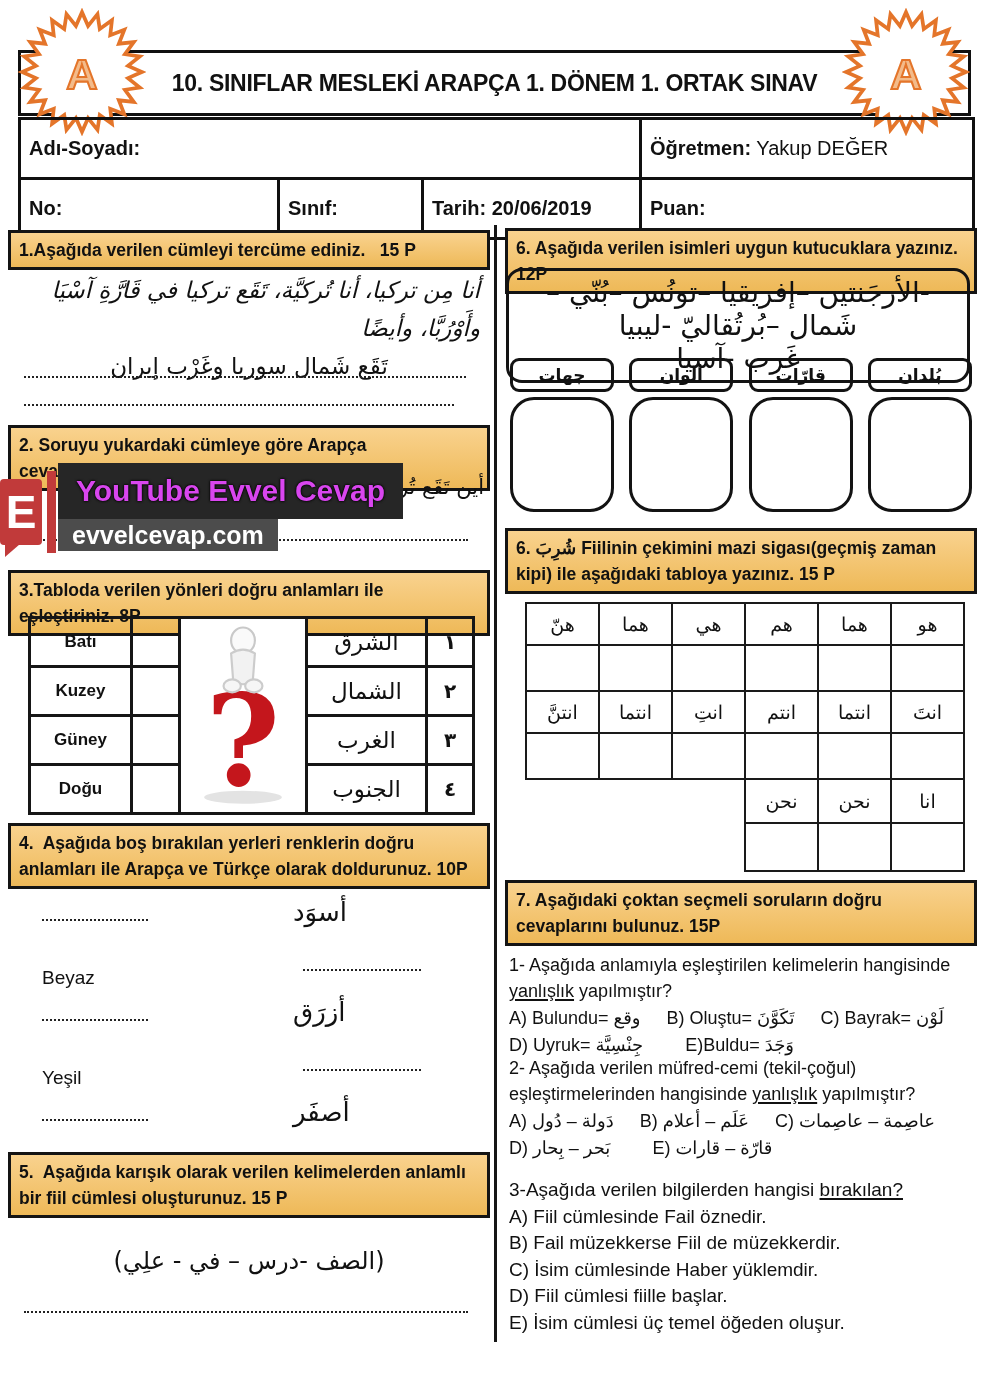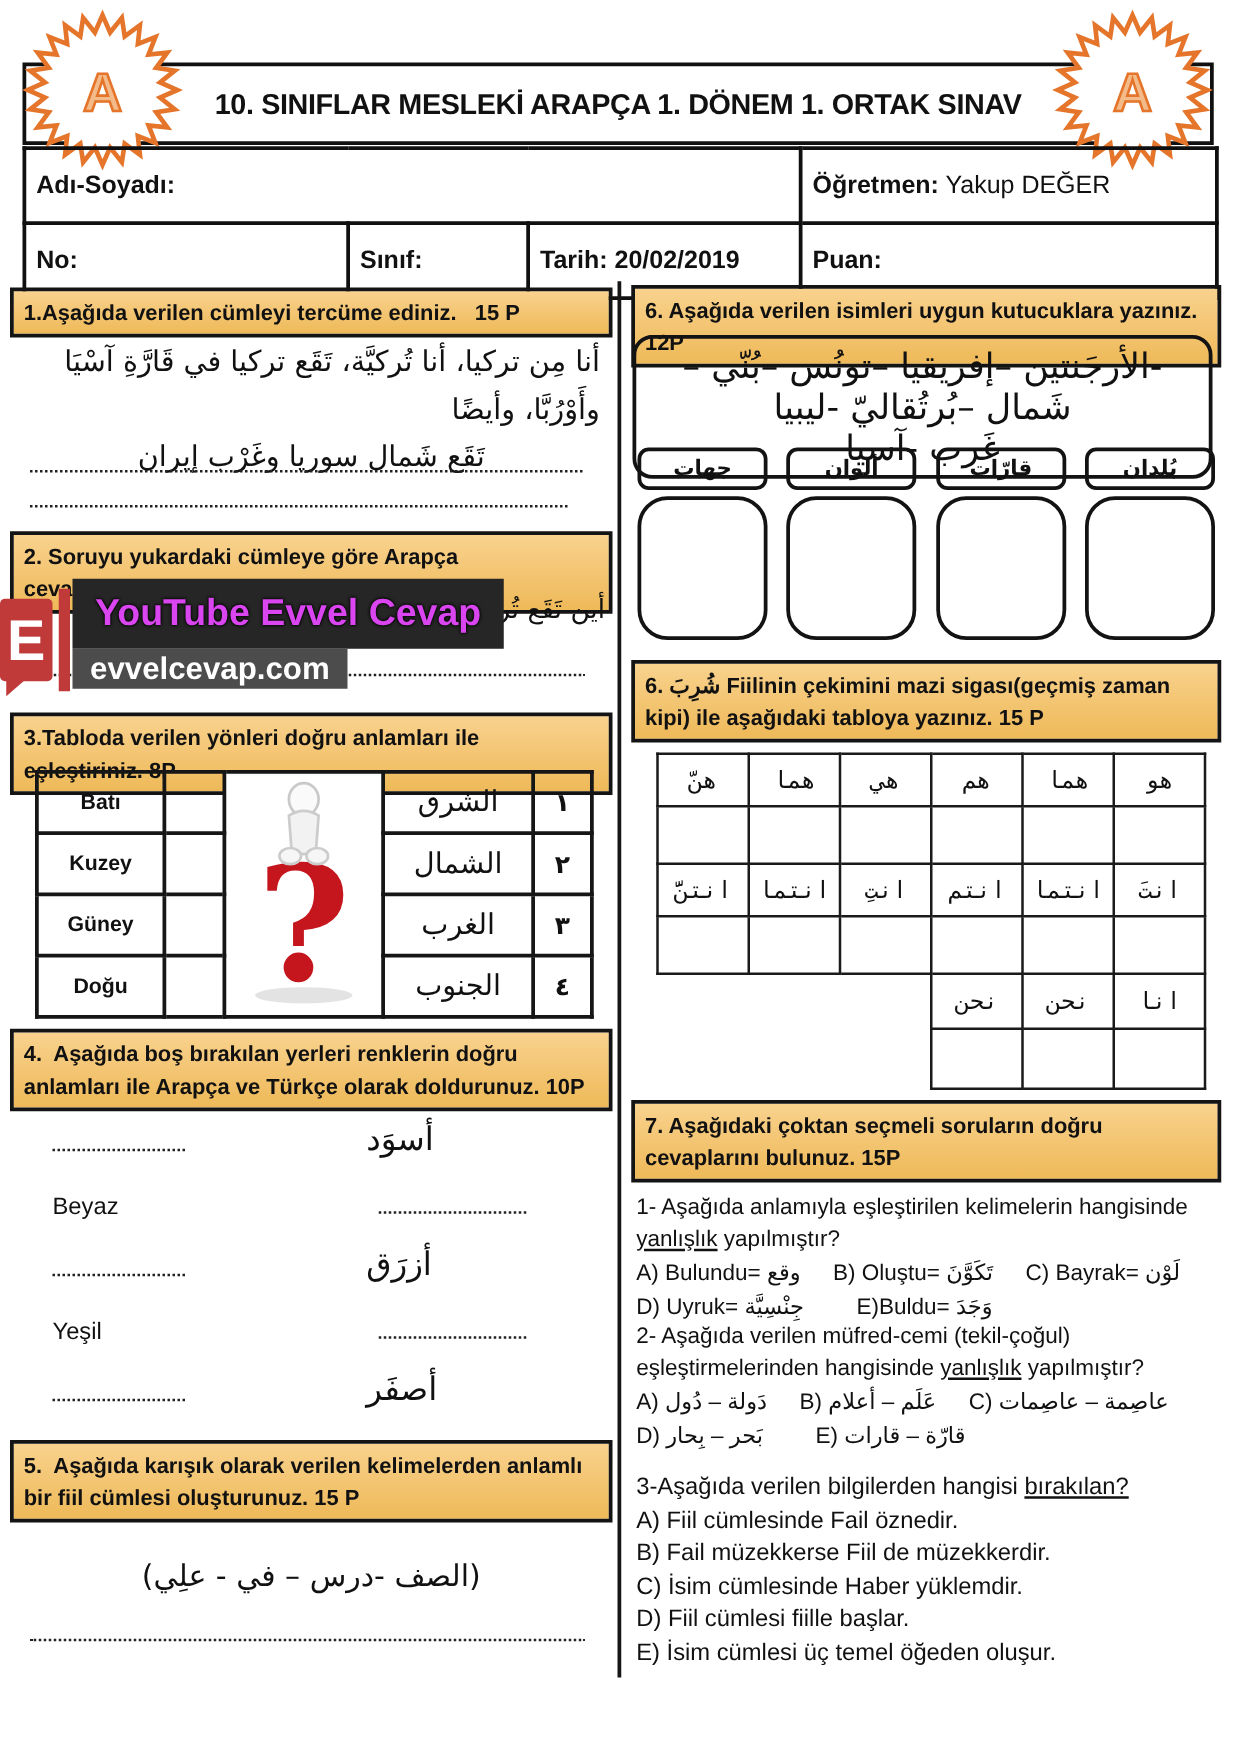--- a/index.html
+++ b/index.html
@@ -22,21 +22,21 @@
   .col{position:absolute;top:225px;}
   .col-left{left:8px;width:482px;height:1140px;}
   .col-right{left:505px;width:472px;height:1140px;}
   .qheader{position:absolute;left:0;width:100%;box-sizing:border-box;
            border:3.5px solid #141414;background:linear-gradient(180deg,#f9d28e,#eeb958);
            font-weight:bold;font-size:17.5px;line-height:26px;padding:4px 8px;white-space:pre-wrap;}
   .arabic{font-family:"DejaVu Sans",sans-serif;direction:rtl;}
   .dots{position:absolute;border-bottom:2.6px dotted #222;height:2px;}
   
   .q1-ar{position:absolute;top:46px;left:10px;width:462px;font-size:23px;line-height:38px;}
-  .q1-l1{}
+  .q1-l1{font-style:italic;}
   .q1-l2{text-align:center;}
   .q2-ar{position:absolute;top:250px;right:6px;font-size:21px;z-index:1;}
   
   .wm{position:absolute;top:238px;left:-8px;width:420px;height:95px;z-index:3;}
   .wm-ebox{position:absolute;left:0;top:16px;width:42px;height:66px;background:#c13a3a;border-radius:4px;
            display:flex;align-items:center;justify-content:center;color:#fff;font-weight:bold;font-size:46px;}
   .wm-ebox::after{content:"";position:absolute;left:5px;bottom:-12px;width:0;height:0;
            border-top:13px solid #c13a3a;border-right:15px solid transparent;}
   .wm-stripe{position:absolute;left:47px;top:8px;width:9px;height:82px;background:#c13a3a;}
   .wm-dark{position:absolute;left:58px;top:0;height:56px;background:#262626;color:#d946ef;font-weight:bold;
@@ -47,40 +47,40 @@
   
   table.match{position:absolute;left:20px;top:391px;border-collapse:collapse;table-layout:fixed;width:444px;}
   table.match td{border:3px solid #161616;text-align:center;vertical-align:middle;}
   table.match tr{height:49px;}
   .tr-cell{font-weight:bold;font-size:17px;}
   .ar-cell{font-family:"DejaVu Sans",sans-serif;font-size:23px;}
   .num-cell{font-family:"DejaVu Sans",sans-serif;font-size:20px;font-weight:bold;}
   .img-cell{background:#fff;}
   
   .q4row{position:absolute;left:0;width:482px;height:50px;}
-  .q4-left{position:absolute;left:34px;top:10px;font-size:19px;}
+  .q4-left{position:absolute;left:34px;top:22px;font-size:19px;}
   .q4-left-dots{position:absolute;left:34px;top:24px;width:106px;border-bottom:2.6px dotted #222;}
   .q4-right{position:absolute;left:285px;top:2px;width:150px;text-align:left;font-size:26px;}
   .q4-right-dots{position:absolute;left:295px;top:24px;width:118px;border-bottom:2.6px dotted #222;}
   
   .q5-ar{position:absolute;top:1022px;left:0;width:100%;text-align:center;font-size:24px;}
   
   .wordsbox{position:absolute;top:43px;left:1px;width:438px;border:3px solid #131313;border-radius:16px;
             padding:5px 10px;text-align:center;font-size:28px;line-height:33px;}
   .catrow,.bigrow{position:absolute;left:0;width:100%;display:flex;justify-content:space-between;
             box-sizing:border-box;padding:0 5px;}
   .catrow{top:133px;}
   .bigrow{top:172px;}
   .cat{width:98px;height:28px;border:3px solid #131313;border-radius:9px;display:flex;align-items:center;
        justify-content:center;font-family:"DejaVu Sans",sans-serif;font-weight:bold;font-size:17px;}
   .bigbox{width:98px;height:109px;border:3px solid #131313;border-radius:24px;background:#fff;}
   
   table.conj{position:absolute;left:20px;top:377px;border-collapse:collapse;table-layout:fixed;width:440px;}
   table.conj td{border:2.6px solid #1a1a1a;text-align:center;vertical-align:middle;
-                font-family:Liberation Mono, monospace;font-size:19px;}
+                font-family:Liberation Sans, sans-serif;font-size:19px;}
   table.conj td.ghost{border:none;}
   .h42{height:42px;}.h46{height:46px;}.h44{height:44px;}.h48{height:48px;}
   
   .mcq{position:absolute;left:4px;width:462px;font-size:18px;line-height:26px;}
   .mc3{font-size:19px;line-height:26.5px;}
   .ul{text-decoration:underline;text-decoration-thickness:1.5px;text-underline-offset:2px;}
   .optrow{display:flex;gap:26px;margin-top:1px;white-space:nowrap;}
   .optrow2{gap:42px;}
 </style>
 </head>
@@ -115,21 +115,21 @@
         <col style="width:333px">
       </colgroup>
     <tbody>
         <tr class="r1">
       <td colspan="3"><b>Adı-Soyadı:</b></td>
       <td><b>Öğretmen:</b> <span class="teacher-name">Yakup DEĞER</span></td>
     </tr>
     <tr class="r2">
       <td><b>No:</b></td>
       <td><b>Sınıf:</b></td>
-      <td><b>Tarih: 20/02/2019</b></td>
+      <td><b>Tarih: 20/06/2019</b></td>
       <td><b>Puan:</b></td>
     </tr>
   </tbody>
     </table>
 
   <div class="divider"></div>
 
   <div class="col col-left">
 
     <div class="qheader" style="top:5px">1.Aşağıda verilen cümleyi tercüme ediniz.   15 P</div>

